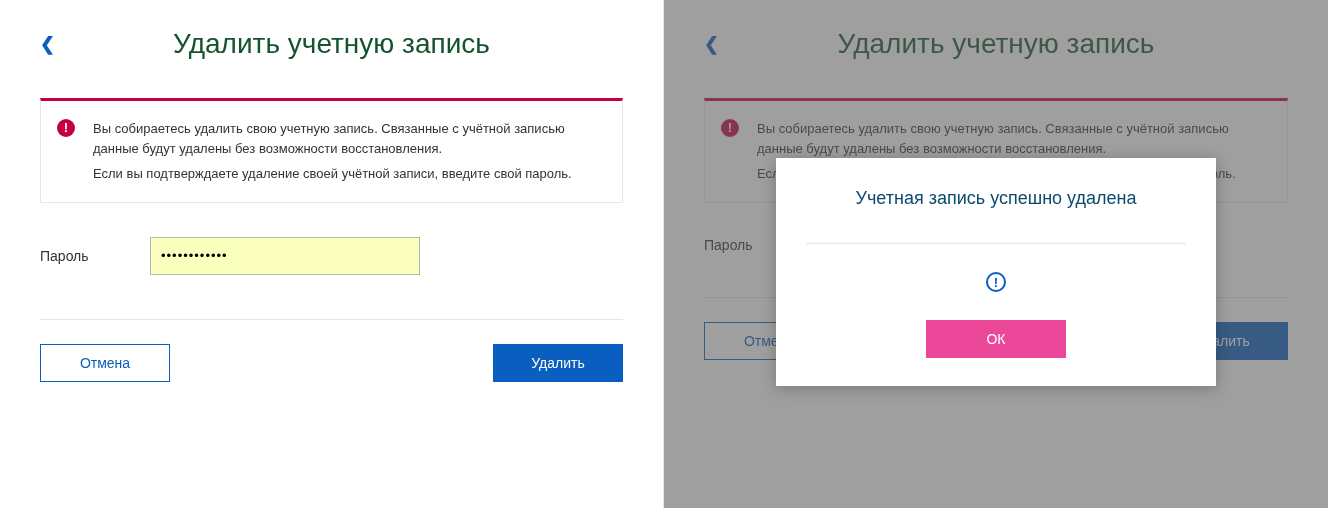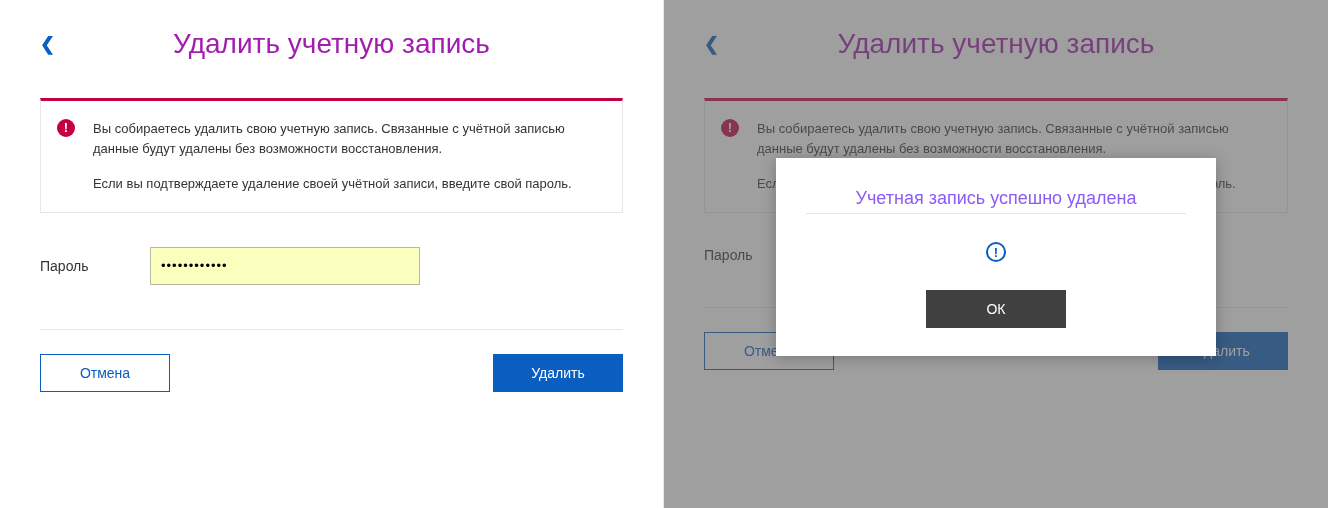--- a/index.html
+++ b/index.html
@@ -29,21 +29,21 @@
       font-size: 18px;
       width: 24px;
       cursor: pointer;
       font-weight: bold;
     }
     .page-title {
       flex: 1;
       text-align: center;
       font-size: 28px;
       font-weight: 400;
-      color: #a21caf;
+      color: #14532d;
       margin-right: 24px;
     }
     .warning-box {
       border: 1px solid #e6e6e6;
       border-top: 3px solid #c5003e;
       padding: 18px 20px 18px 52px;
       position: relative;
       font-size: 13px;
       color: #333;
       line-height: 1.5;
@@ -57,21 +57,21 @@
       height: 18px;
       border-radius: 50%;
       background: #c5003e;
       color: #fff;
       font-size: 13px;
       font-weight: bold;
       display: flex;
       align-items: center;
       justify-content: center;
     }
-    .warning-p1 { margin-bottom: 16px; }
+    .warning-p1 { margin-bottom: 6px; }
     .field-row {
       display: flex;
       align-items: center;
       margin-bottom: 44px;
     }
     .field-label {
       width: 110px;
       font-size: 14px;
       color: #333;
     }
@@ -119,23 +119,23 @@
       left: 50%;
       transform: translateX(-50%);
       width: 440px;
       background: #fff;
       box-shadow: 0 2px 14px rgba(0,0,0,0.25);
       padding: 30px 30px 28px 30px;
       text-align: center;
     }
     .modal-title {
       font-size: 18px;
-      color: #8b5cf6;
+      color: #0c4a6e;
       font-weight: 400;
-      margin-bottom: 4px;
+      margin-bottom: 34px;
     }
     .modal-divider {
       border-top: 1px solid #e6e6e6;
       margin-bottom: 28px;
     }
     .modal-body {
       display: flex;
       align-items: center;
       justify-content: center;
       gap: 12px;
@@ -152,21 +152,21 @@
       font-size: 13px;
       font-weight: bold;
       display: flex;
       align-items: center;
       justify-content: center;
       flex-shrink: 0;
     }
     .btn-ok {
       width: 140px;
       height: 38px;
-      background: #404040;
+      background: #ec4899;
       color: #fff;
       border: none;
       font-size: 14px;
       cursor: pointer;
     }
   </style>
 </head>
 <body>
 
 <div class="panel">

